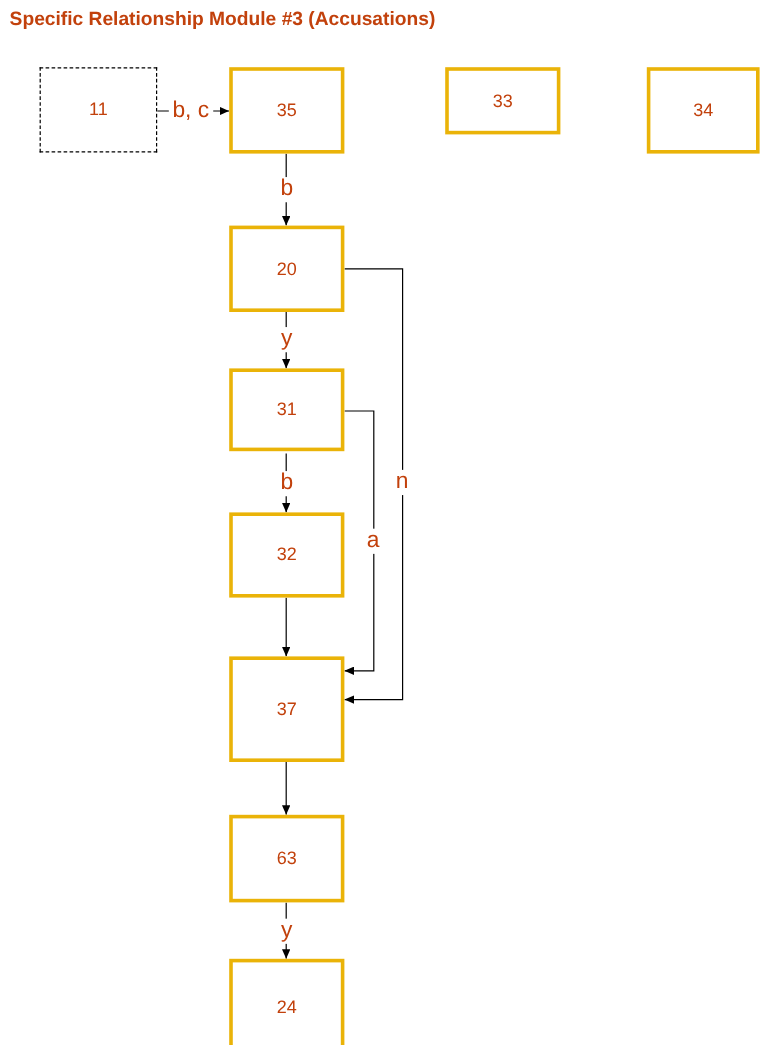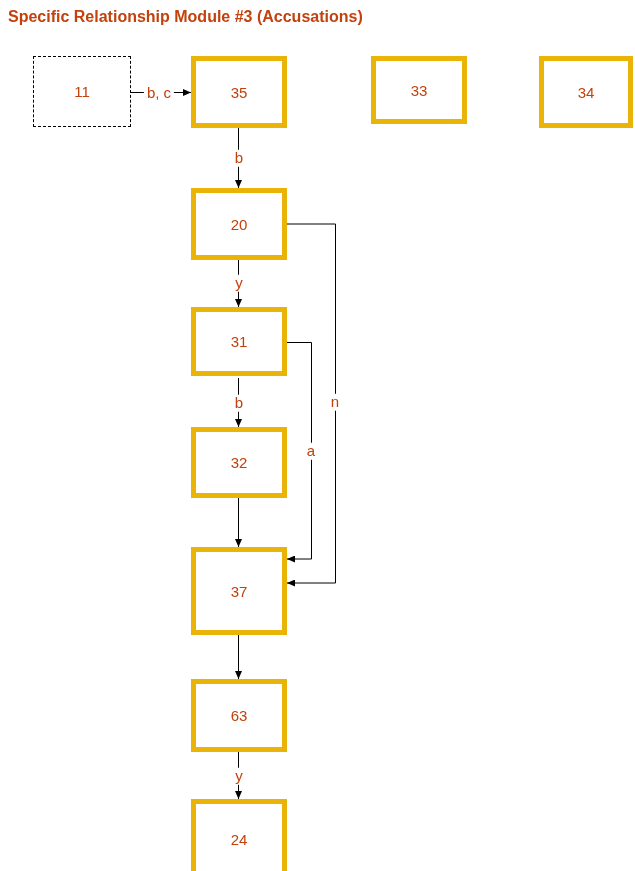--- a/index.html
+++ b/index.html
@@ -21,37 +21,37 @@
     white-space: nowrap;
   }
   .wires {
     position: absolute;
     left: 0;
     top: 0;
   }
   .box {
     position: absolute;
     box-sizing: border-box;
-    border: 5px solid #eab308;
+    border: 3px solid #eab308;
     background: #ffffff;
     display: flex;
     align-items: center;
     justify-content: center;
     font-size: 15px;
   }
   .box.dashed {
     border: 1px dashed #000000;
     align-items: center;
   }
   .elabel {
     position: absolute;
     transform: translate(-50%, -50%);
     background: #ffffff;
     padding: 0 3px;
-    font-size: 15px;
+    font-size: 19px;
     line-height: 1.1;
     white-space: nowrap;
   }
 </style>
 </head>
 <body>
 
 <div class="stage">
 
   <div class="title">Specific Relationship Module #3 (Accusations)</div>
@@ -83,21 +83,21 @@
   </svg>
 
   <div class="box dashed" style="left:33px; top:56px; width:98px; height:71px">
     <span>11</span>
   </div>
 
   <div class="box" style="left:191px; top:56px; width:96px; height:72px">
     <span>35</span>
   </div>
 
-  <div class="box" style="left:371px; top:56px; width:96px; height:68px">
+  <div class="box" style="left:371px; top:56px; width:96px; height:56px">
     <span>33</span>
   </div>
 
   <div class="box" style="left:539px; top:56px; width:94px; height:72px">
     <span>34</span>
   </div>
 
   <div class="box" style="left:191px; top:188px; width:96px; height:72px">
     <span>20</span>
   </div>

